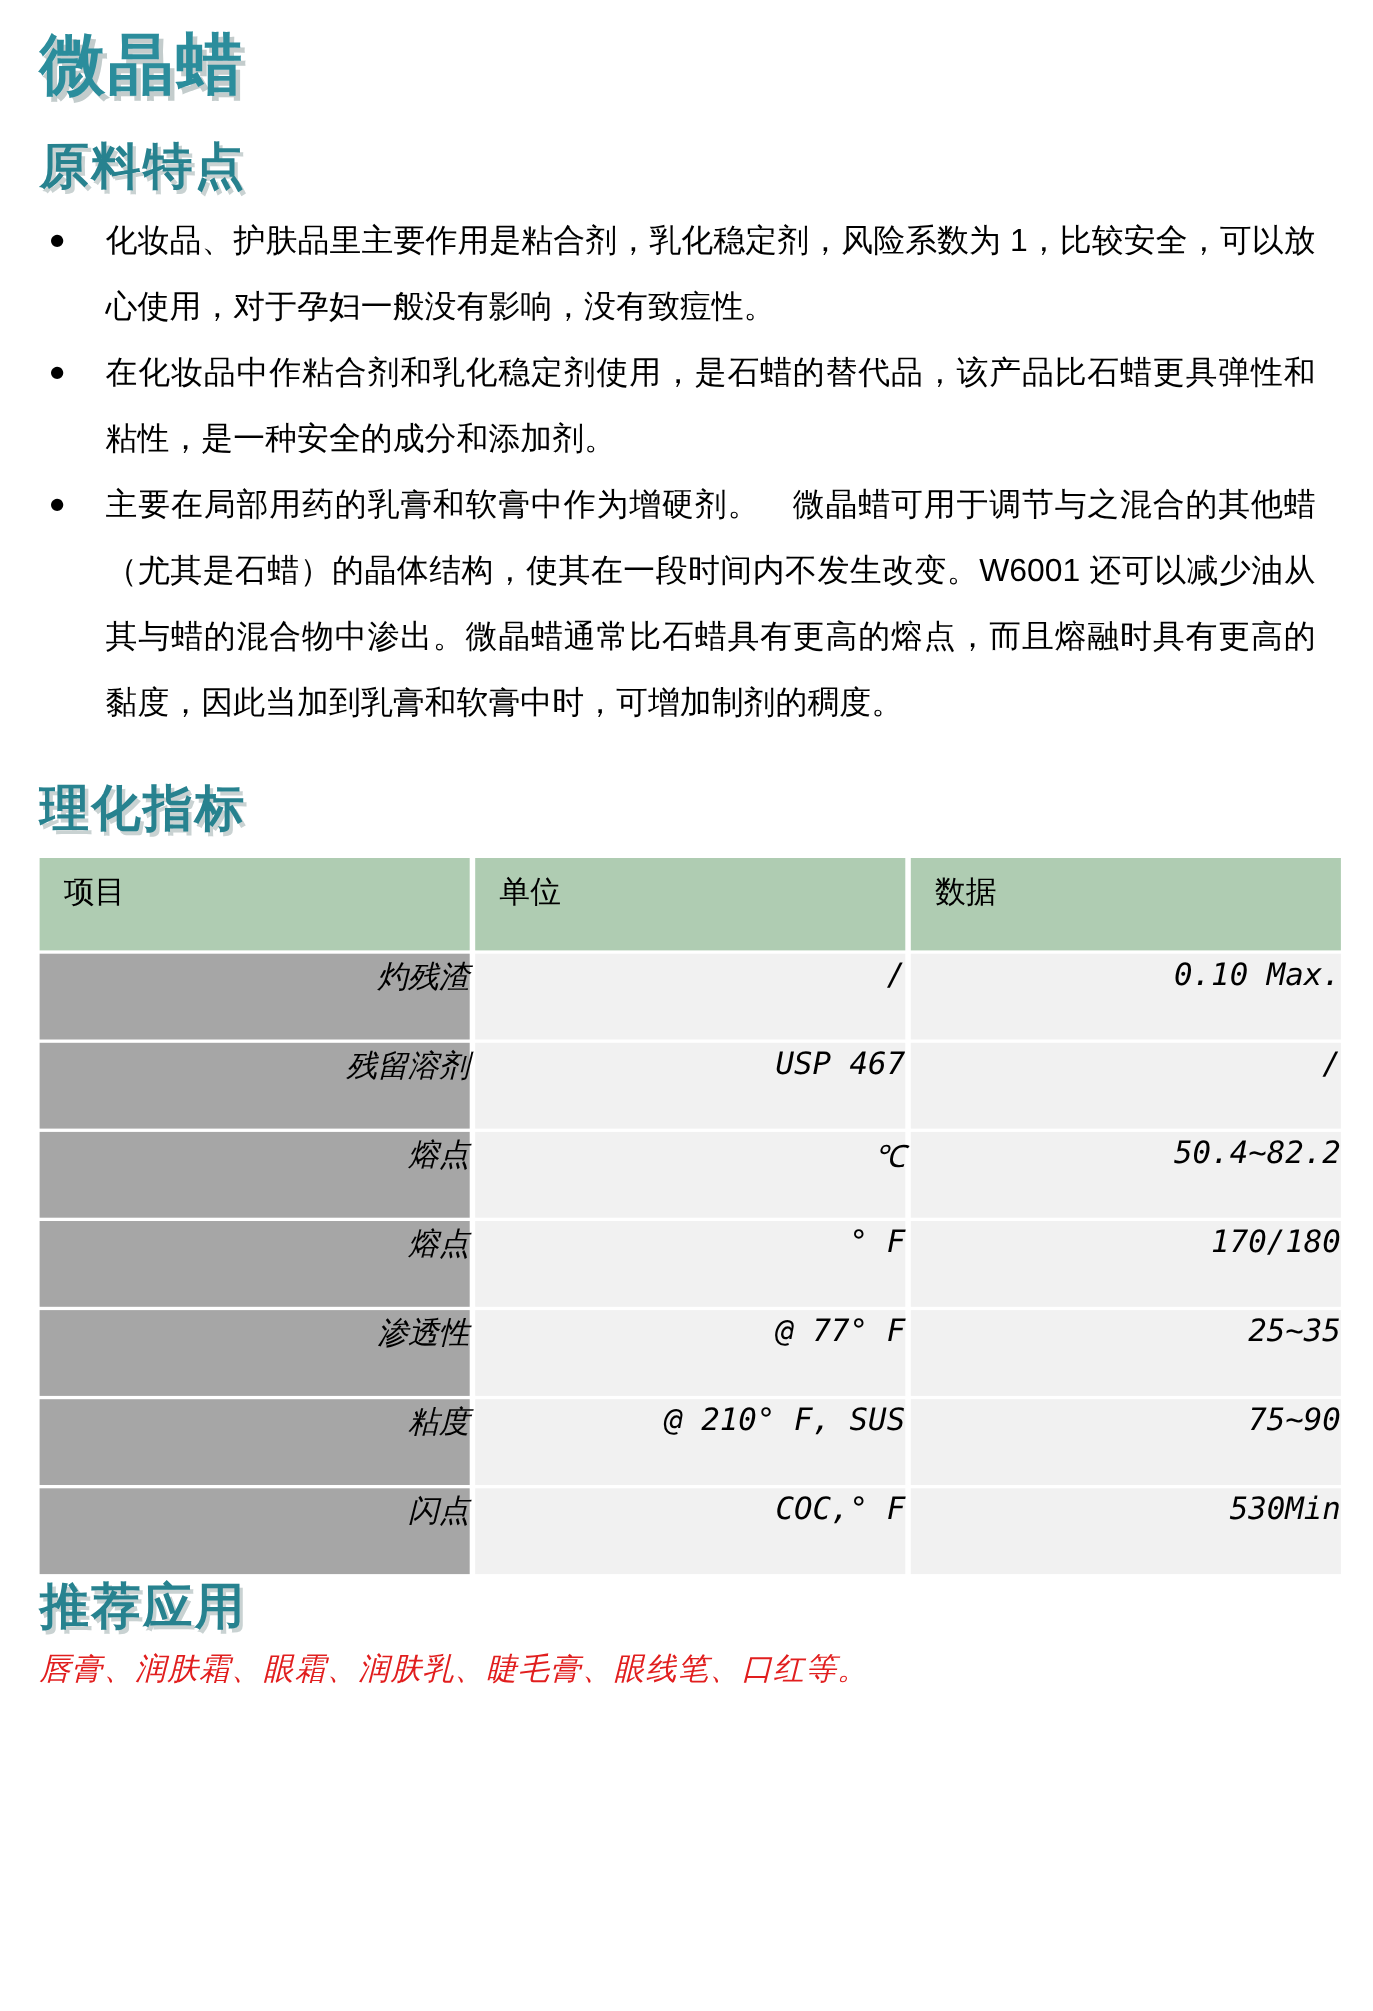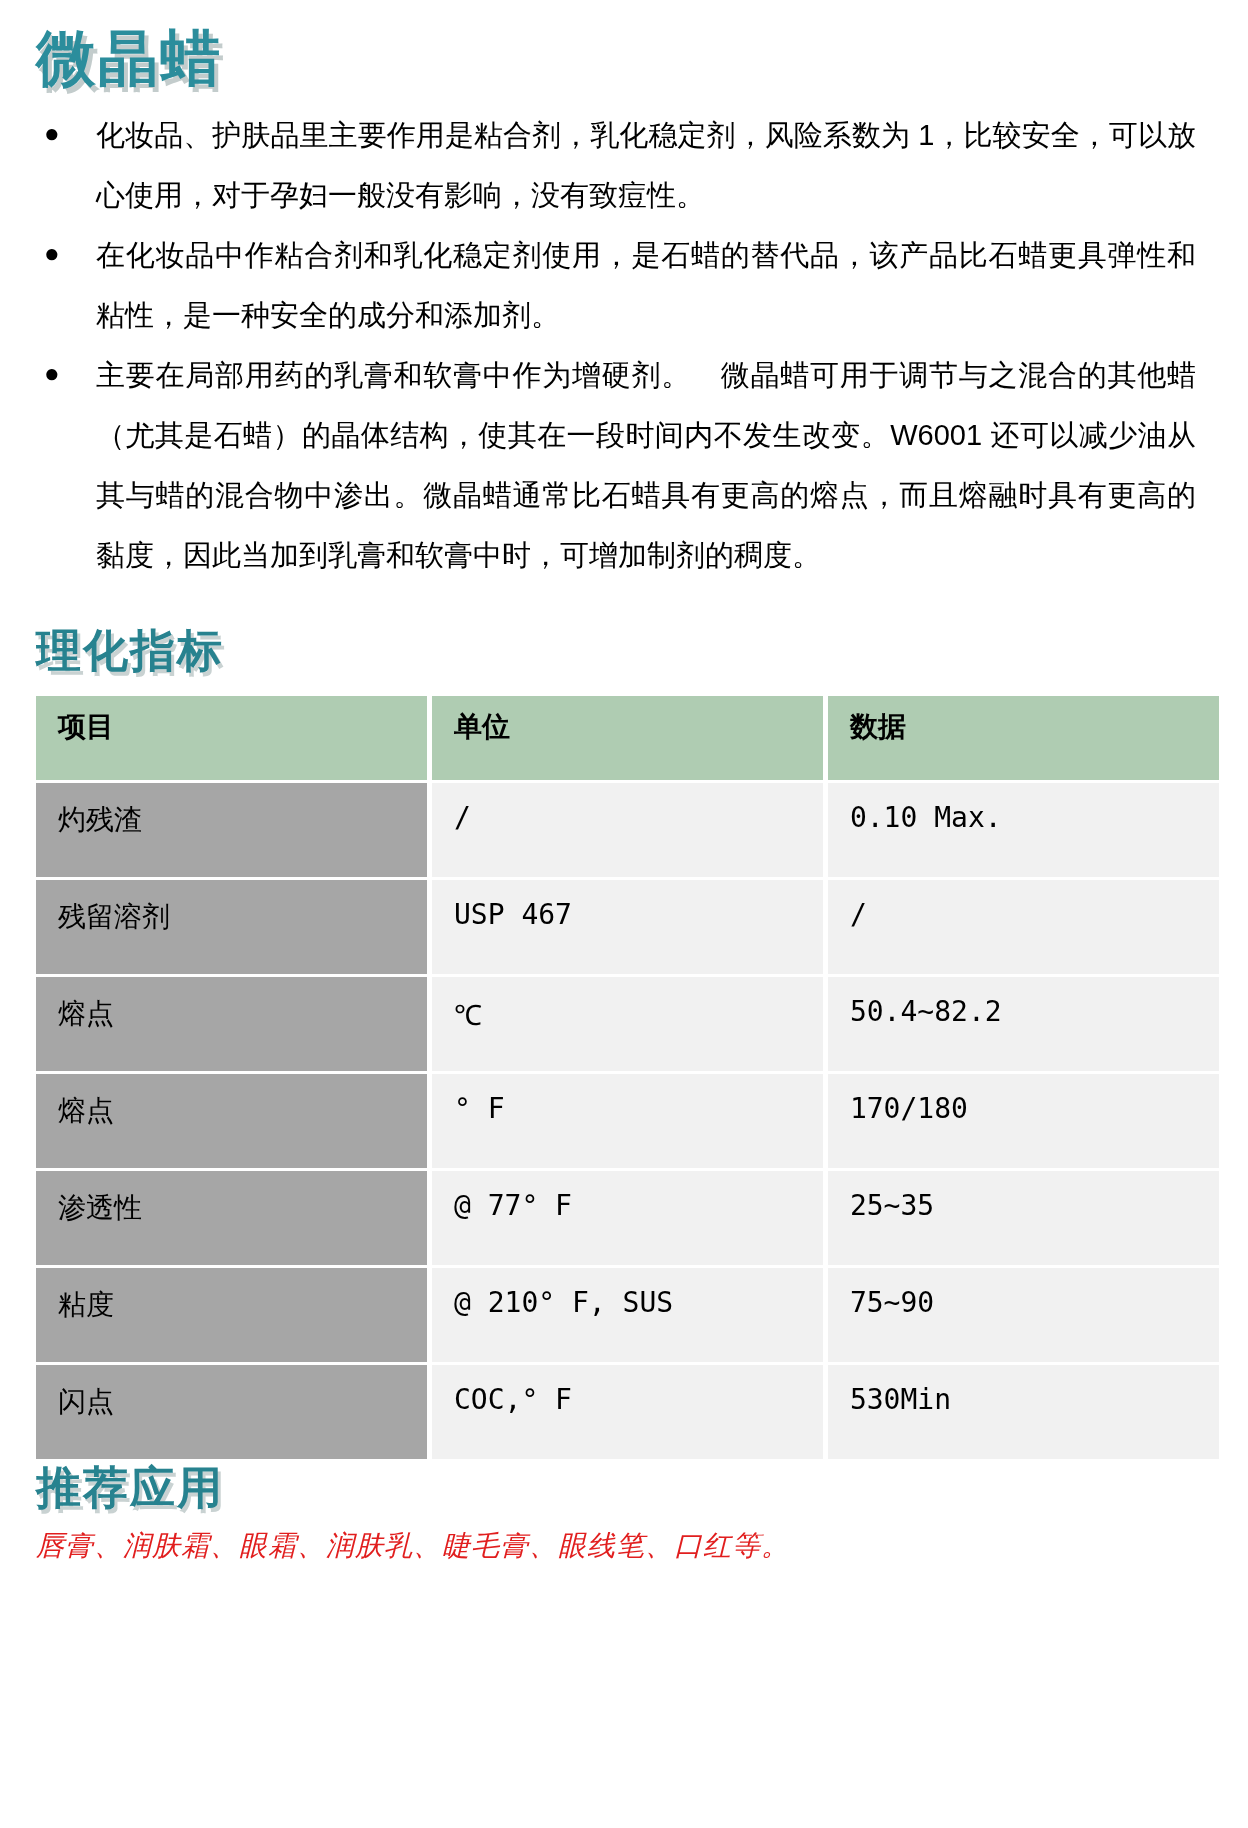--- a/index.html
+++ b/index.html
@@ -66,29 +66,30 @@
     width: 1193px;
     table-layout: fixed;
   }
   table.spec-table th {
     background: #afccb2;
     height: 72px;
     vertical-align: top;
     text-align: left;
     padding: 12px 0 0 22px;
     font-size: 28px;
-    font-weight: 700;
+    font-weight: 400;
     color: #000;
   }
   table.spec-table td {
     height: 76px;
     vertical-align: top;
-    text-align: left;
-    padding: 18px 0 0 22px;
+    text-align: right;
+    padding: 2px 0 0 22px;
     font-size: 28px;
+    font-style: italic;
   }
   table.spec-table td.item-cell {
     background: #a6a6a6;
   }
   table.spec-table td.unit-cell,
   table.spec-table td.value-cell {
     background: #f1f1f1;
     font-family: "DejaVu Sans Mono", "Liberation Mono", monospace;
   }
   h2.apps-heading { }
@@ -101,20 +102,21 @@
     font-style: italic;
   }
 </style>
 </head>
 <body>
 
 <div class="page">
 
   <h1 class="doc-title">微晶蜡</h1>
 
+  <h2 class="section-heading features-heading">原料特点</h2>
 
   <ul class="bullet-list">
     <li>
       <span class="marker">●</span>
       <span>化妆品、护肤品里主要作用是粘合剂，乳化稳定剂，风险系数为 1，比较安全，可以放心使用，对于孕妇一般没有影响，没有致痘性。</span>
     </li>
     <li>
       <span class="marker">●</span>
       <span>在化妆品中作粘合剂和乳化稳定剂使用，是石蜡的替代品，该产品比石蜡更具弹性和粘性，是一种安全的成分和添加剂。</span>
     </li>

